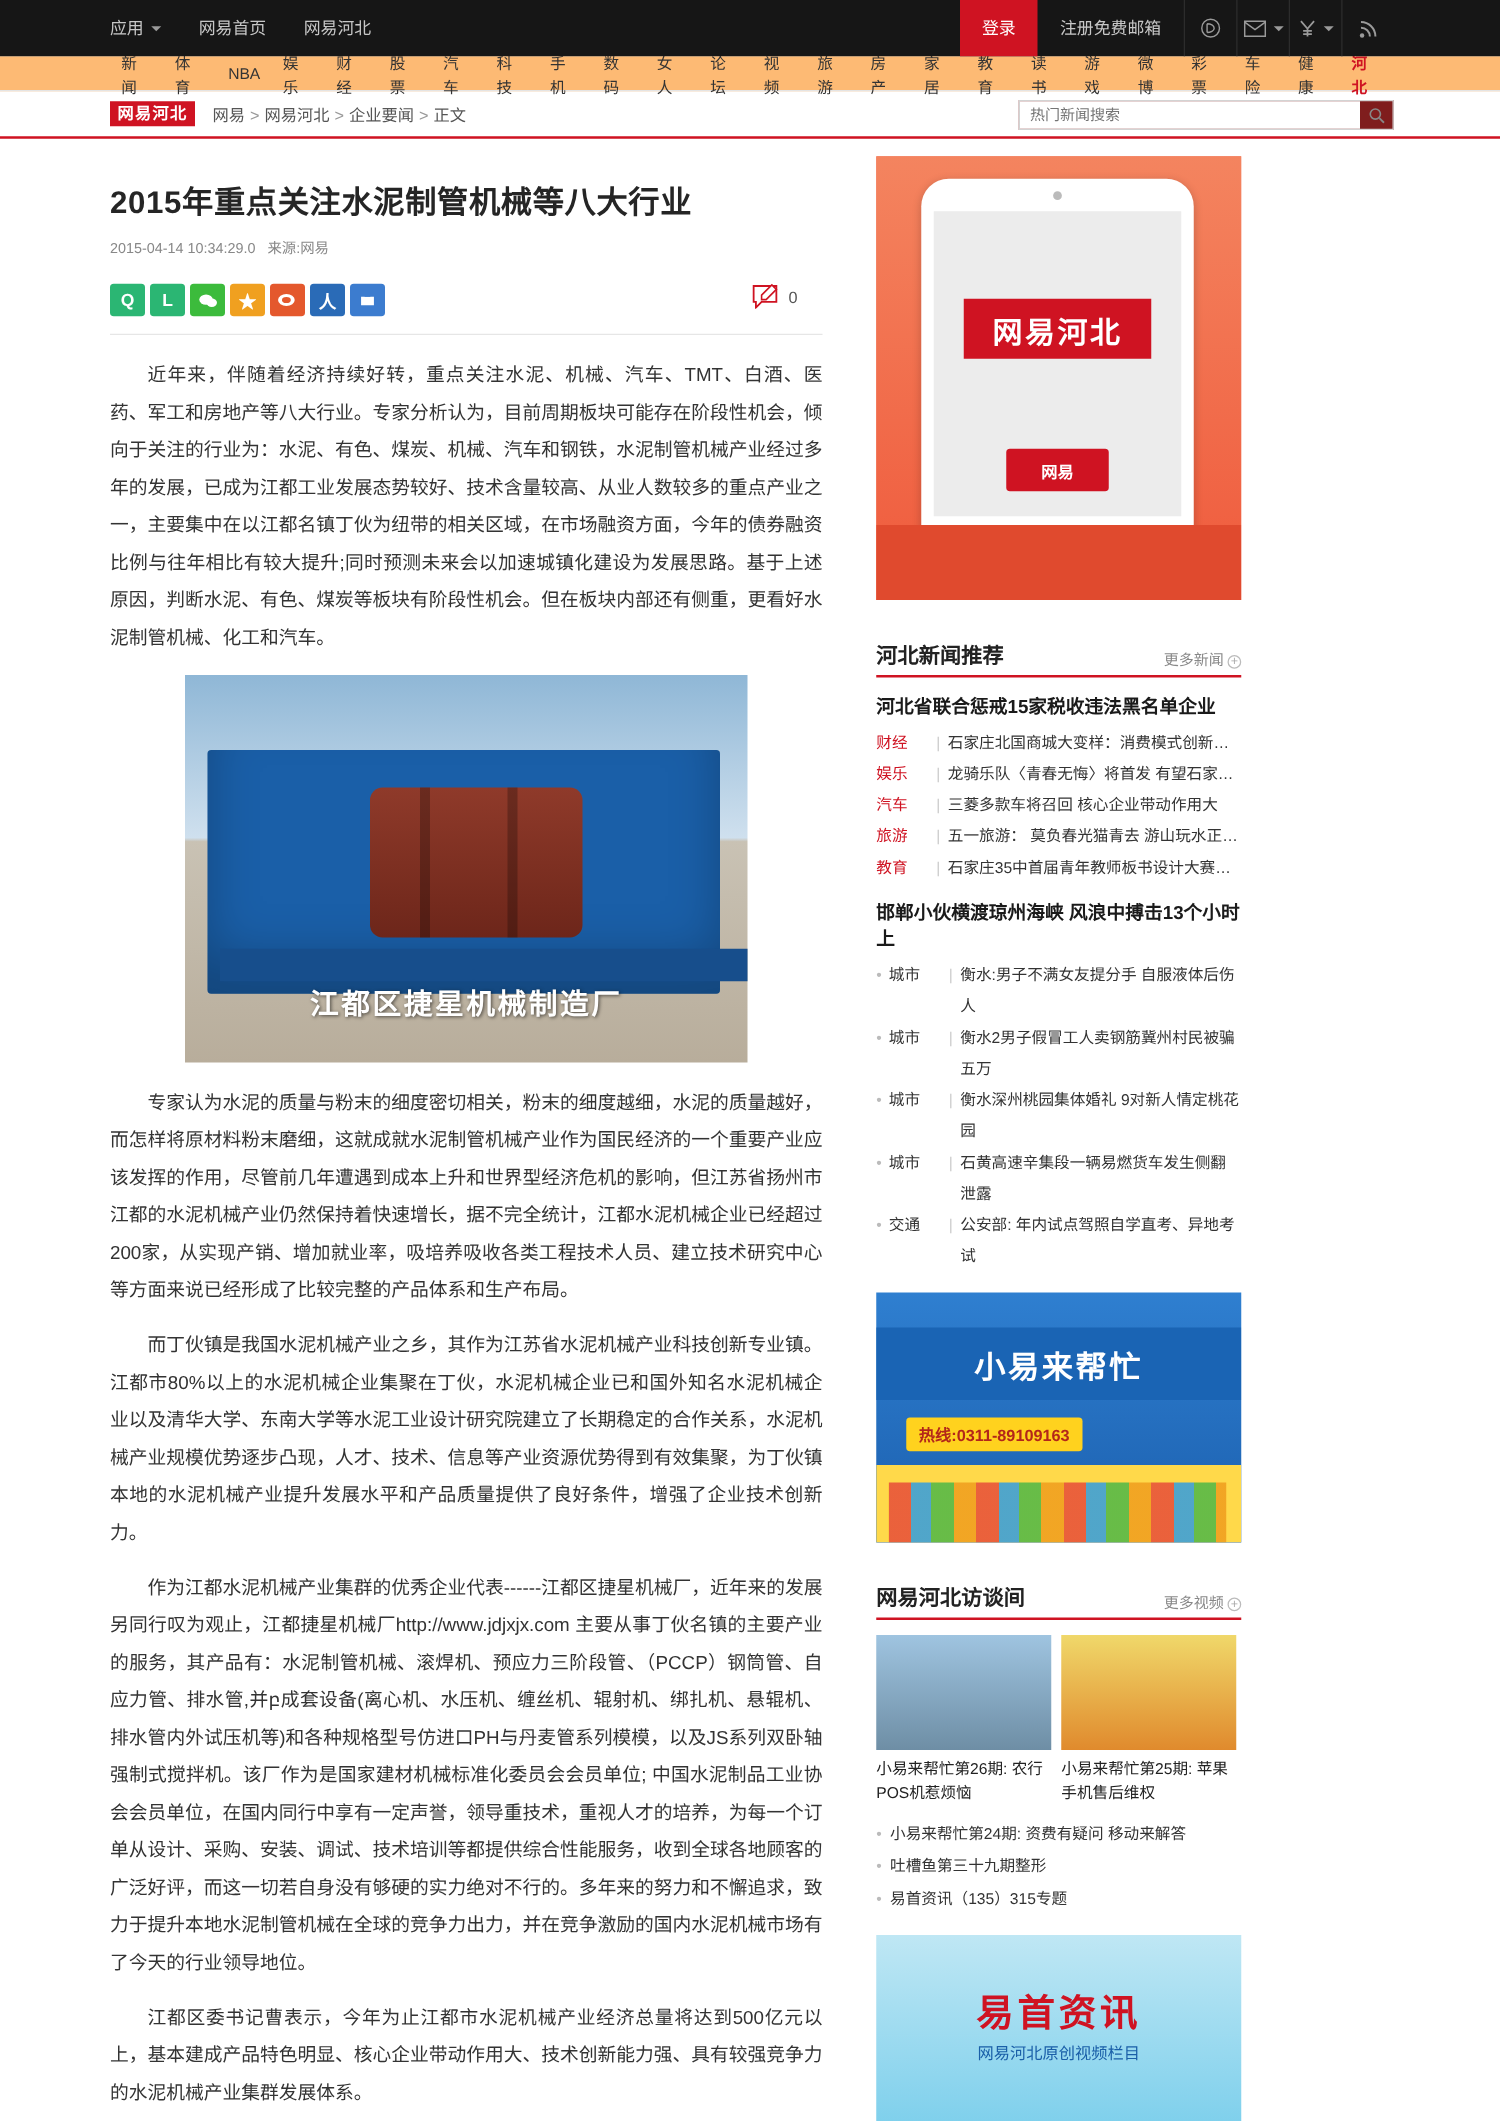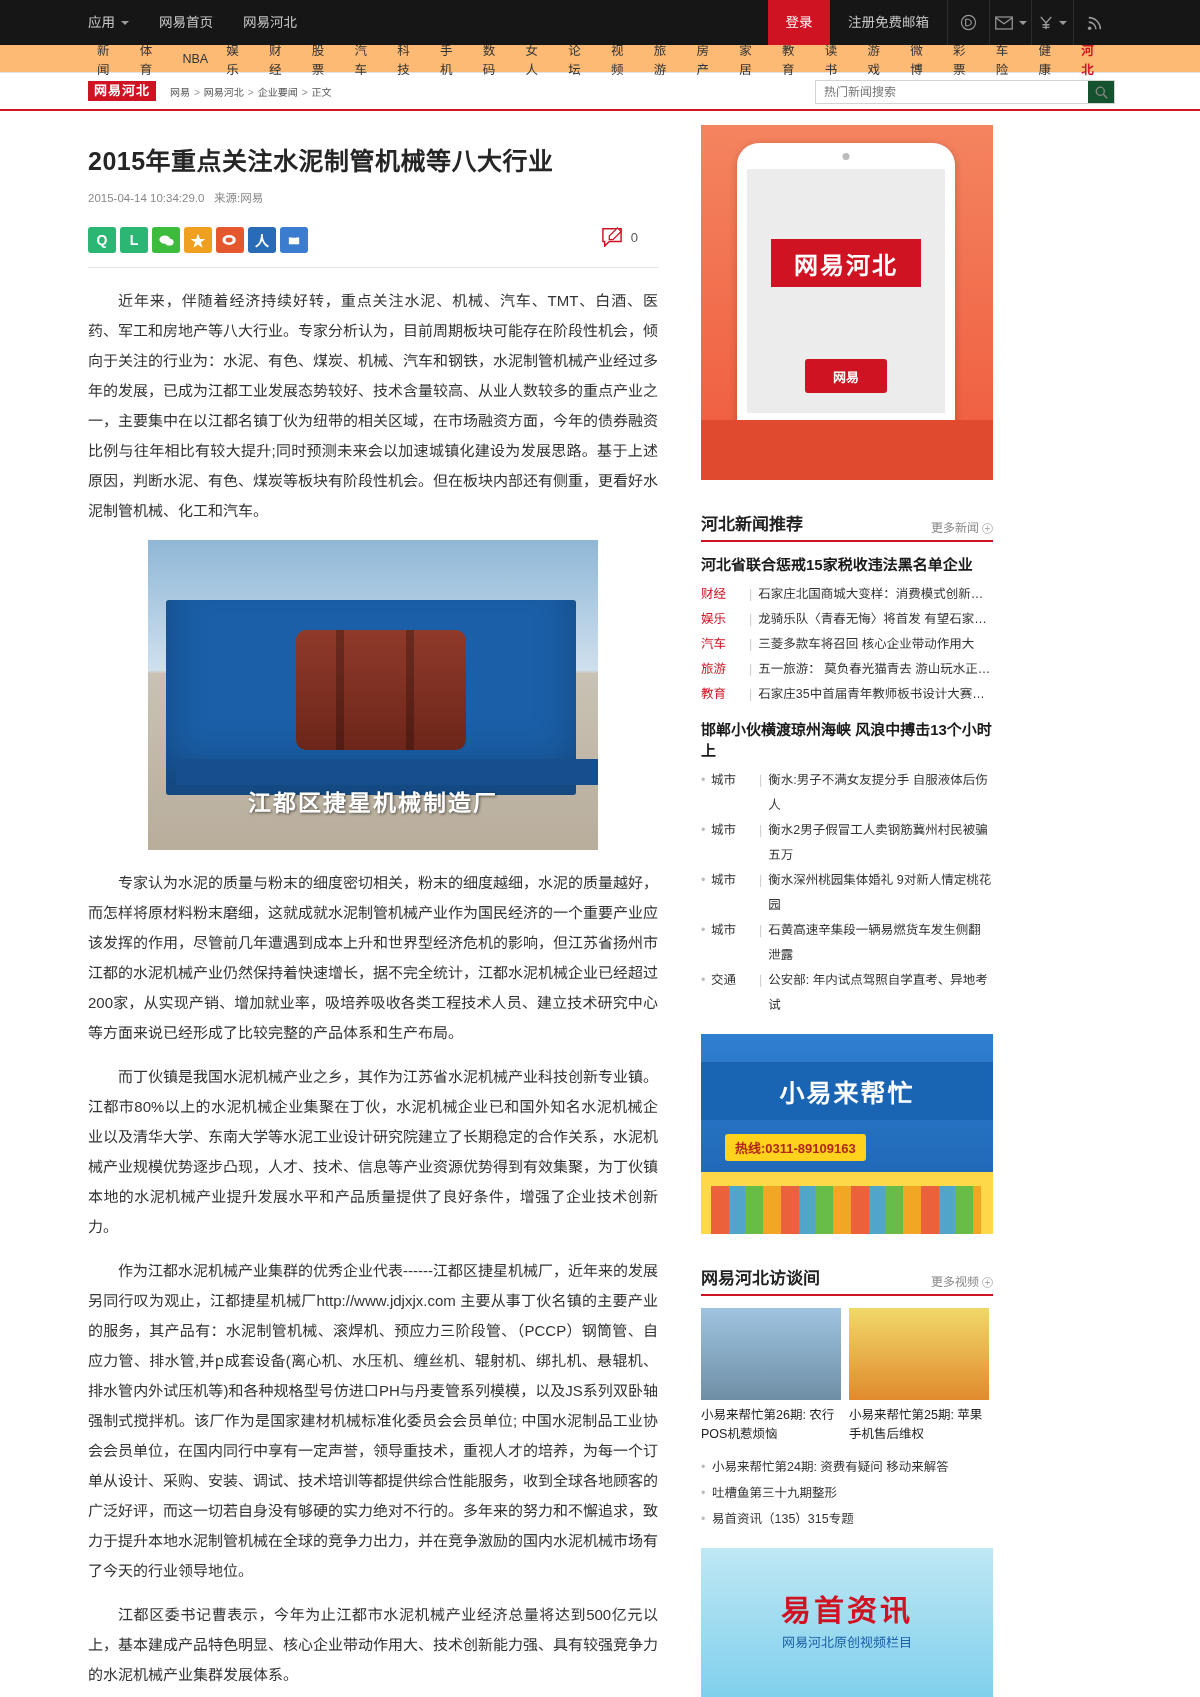--- a/index.html
+++ b/index.html
@@ -62,26 +62,26 @@
     height:38px; display:flex; align-items:center;
     padding-left:88px; padding-right:85px;
     border-bottom:2px solid #cf1322;
     position:relative;
   }
   .logo-hebei {
     background:#cf1322; color:#fff; font-size:13px; font-weight:bold;
     padding:3px 6px; letter-spacing:1px; margin-right:14px;
     line-height:1.1;
   }
-  .crumbs { font-size:10px; color:#555; }
+  .crumbs { font-size:13px; color:#555; }
   .crumbs a { color:#555; text-decoration:none; }
   .crumbs .sep { color:#999; margin:0 4px; }
   .searchbox {
     position:absolute; right:85px; top:7px;
-    width:300px; height:24px; border:1px solid #d3d3d3; background:#14532d;
+    width:300px; height:24px; border:1px solid #d3d3d3; background:#7f1d1d;
     display:flex; align-items:center;
   }
   .searchbox input {
     border:0; outline:0; flex:1; height:22px; padding:0 8px;
     font-size:12px; color:#999; font-family:"Liberation Sans", sans-serif;
   }
   .searchbox .sicon { width:26px; display:flex; align-items:center; justify-content:center; color:#888; }
 
   
   .content { display:flex; padding-left:88px; padding-right:85px; }

